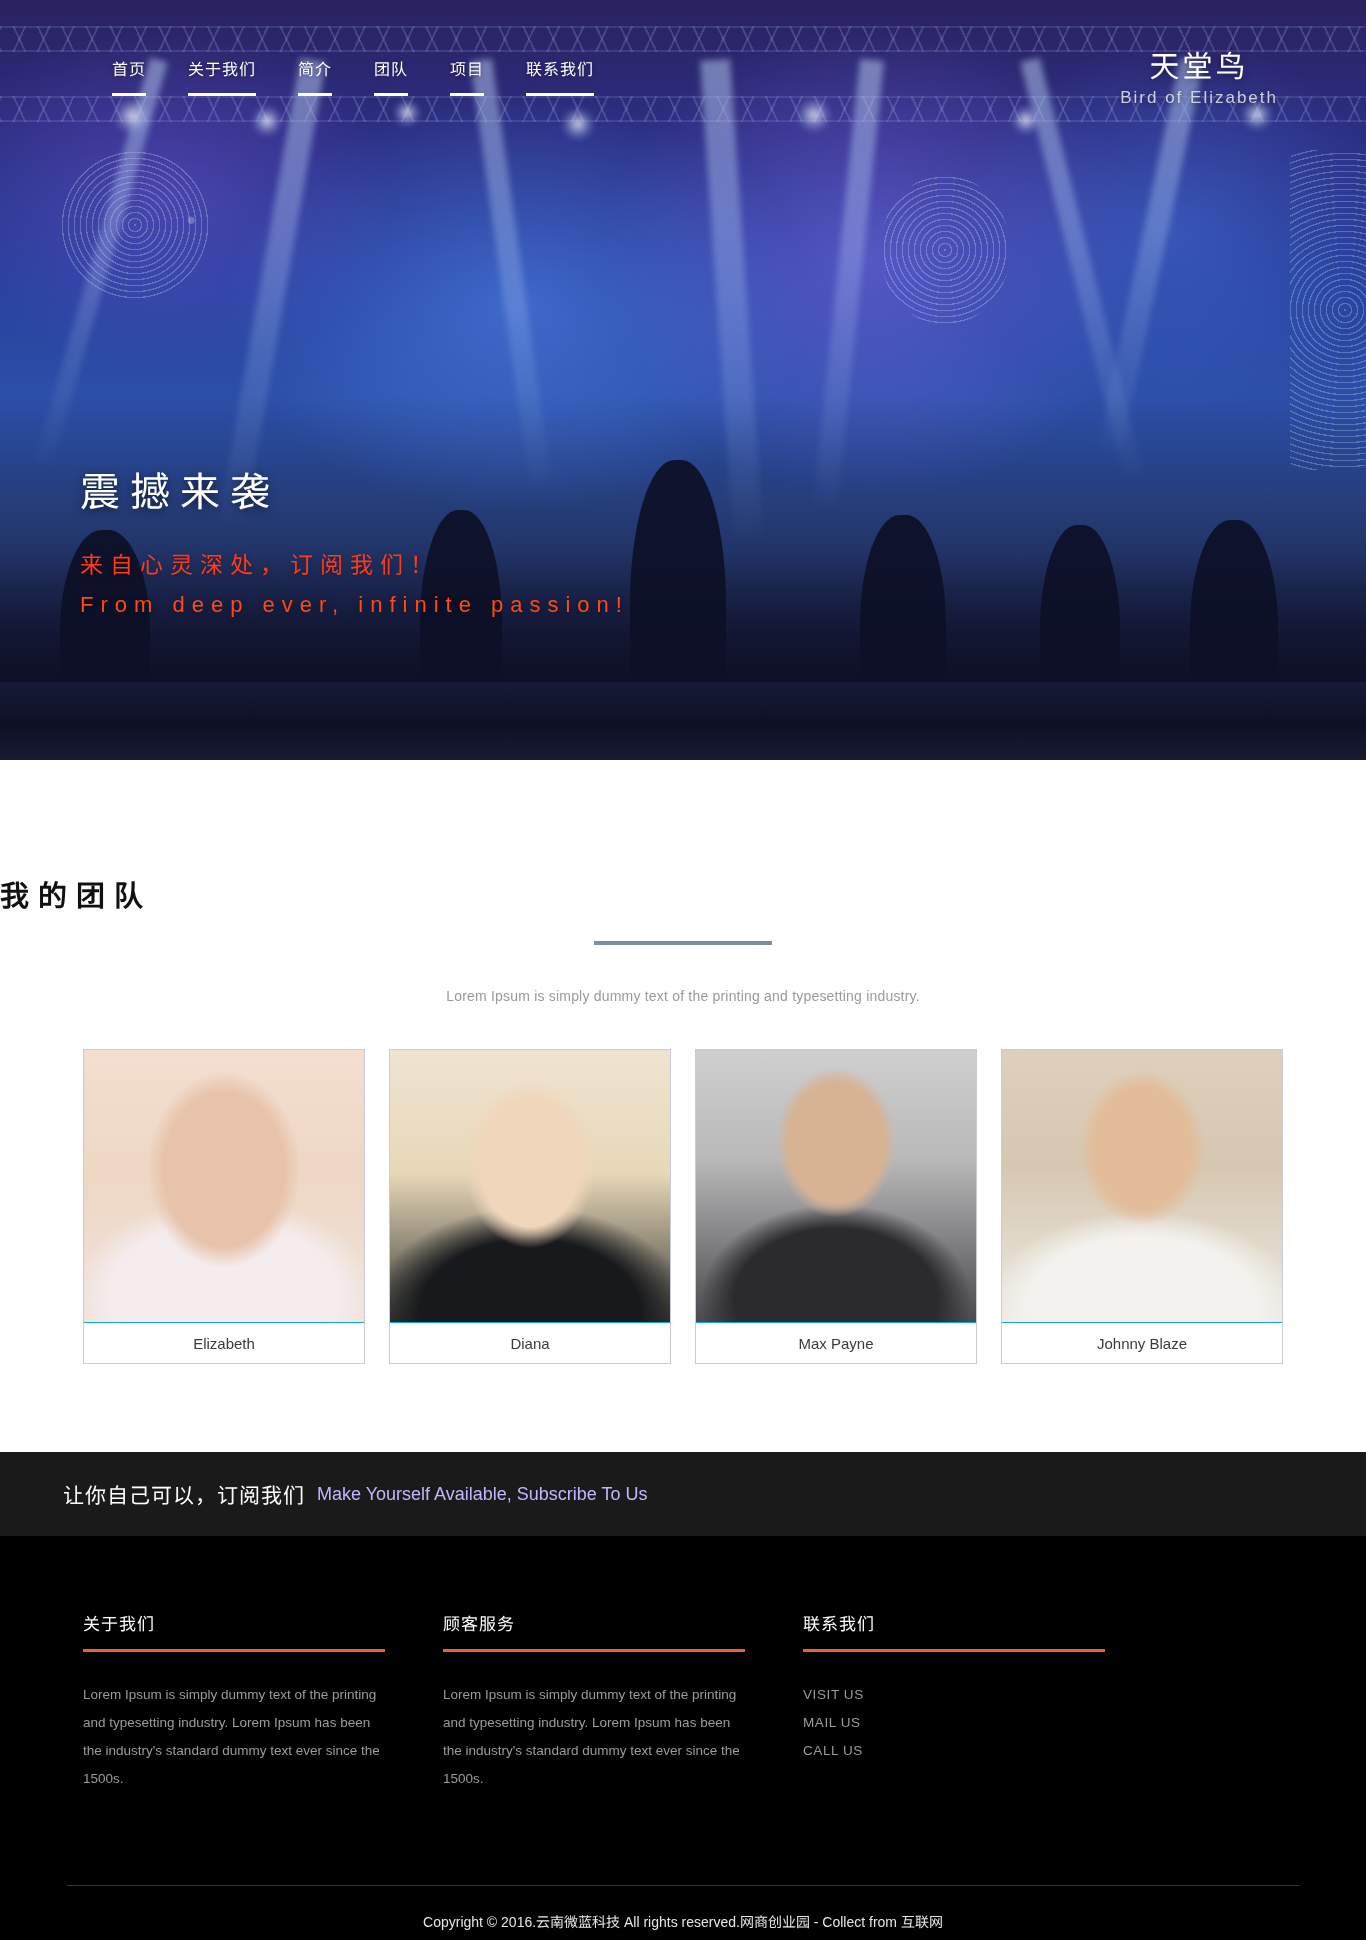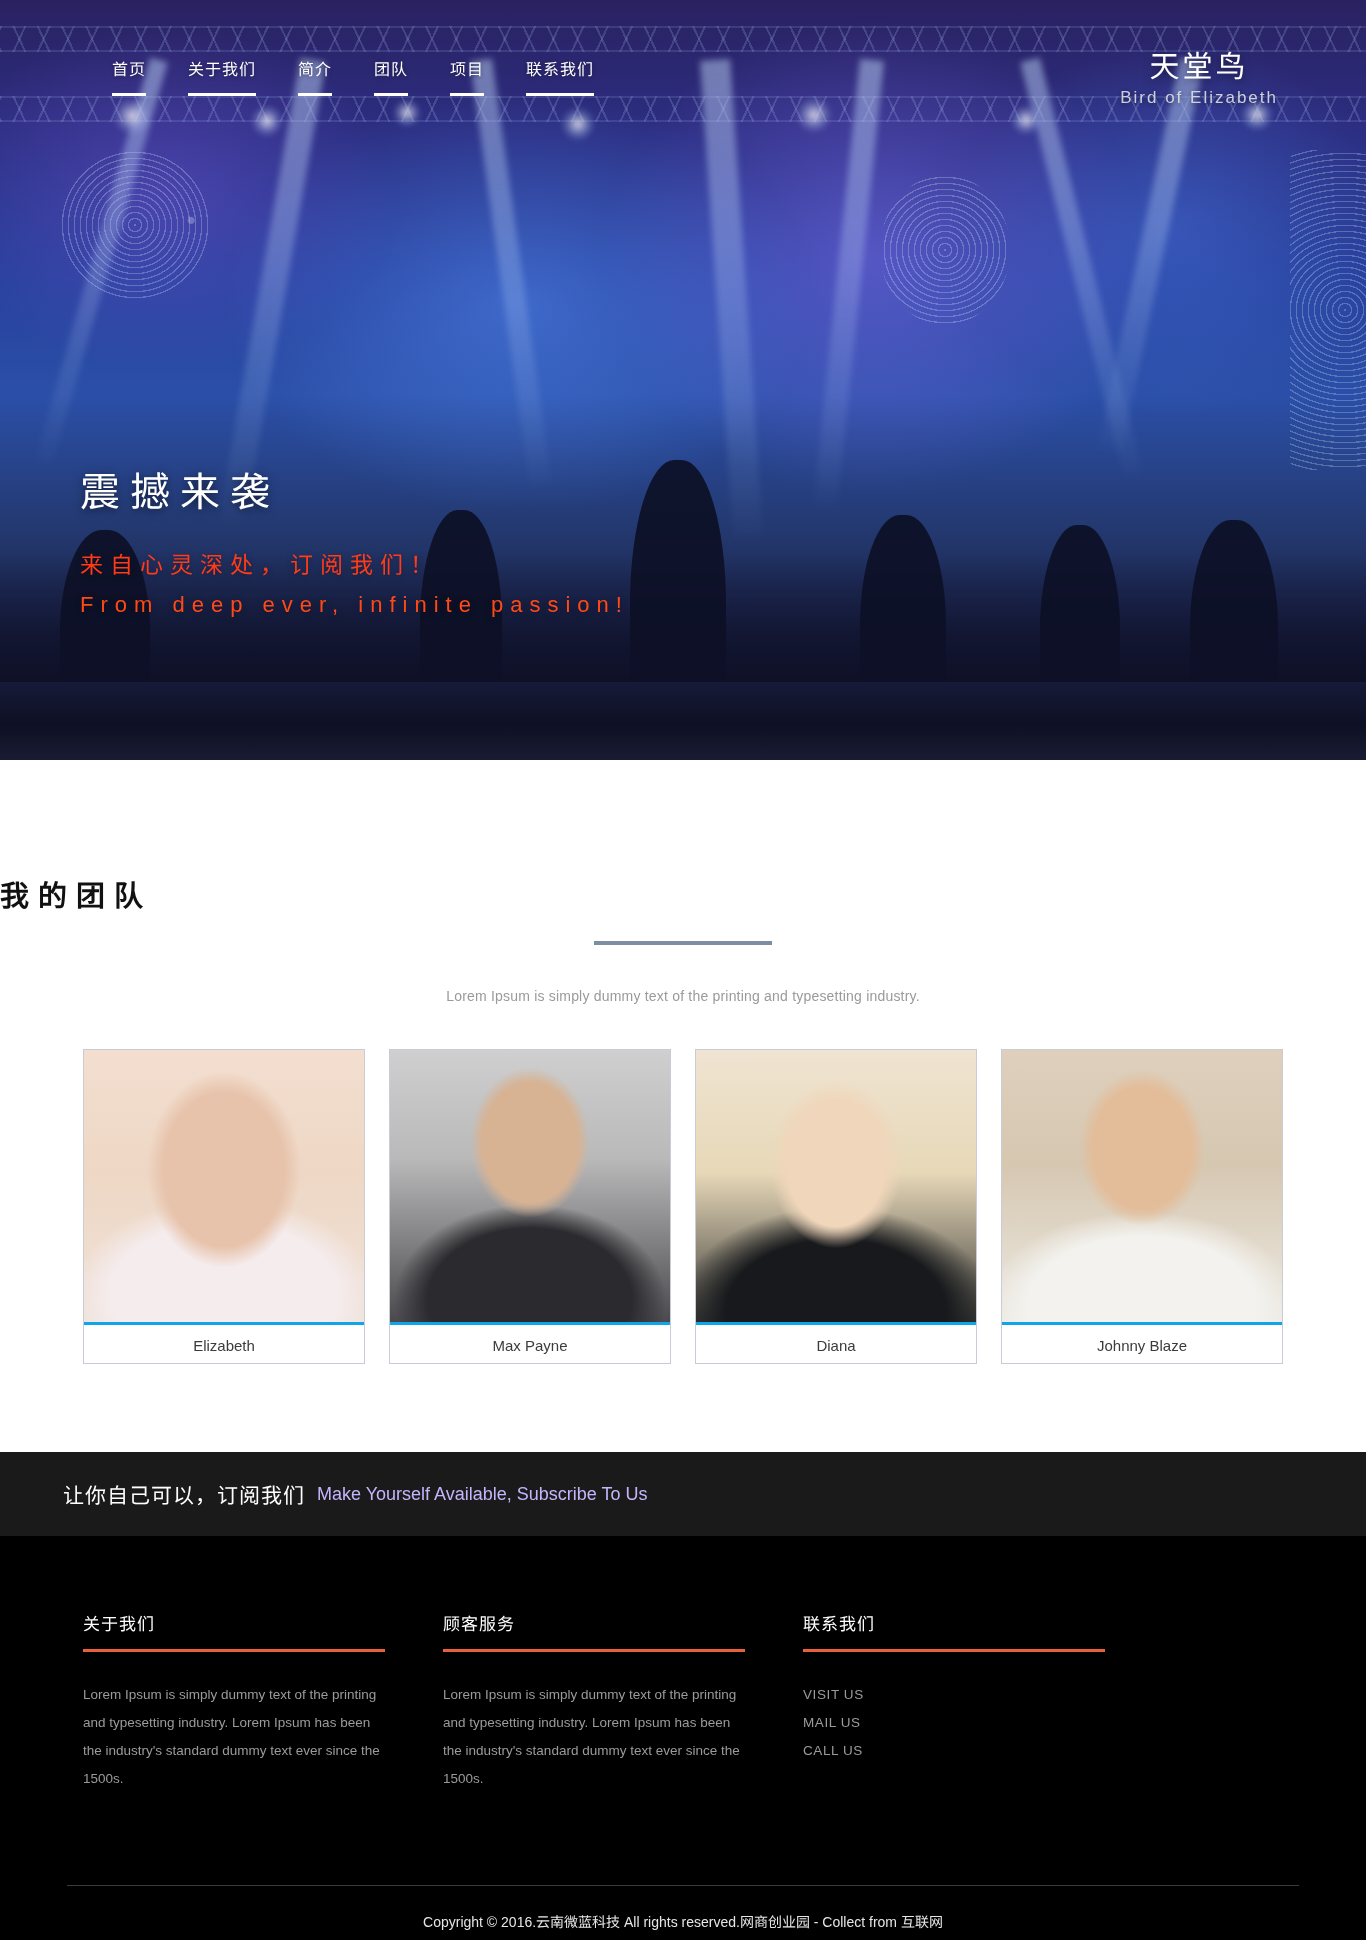--- a/index.html
+++ b/index.html
@@ -184,21 +184,21 @@
       linear-gradient(180deg,#cfcfcf 0%,#b9b9ba 40%,#4a4a4e 100%); }
   .p3{ background:
       radial-gradient(ellipse 95px 120px at 50% 42%, #f0d6ba 0 52%, transparent 70%),
       radial-gradient(ellipse 200px 130px at 50% 96%, #17191c 0 55%, transparent 80%),
       linear-gradient(180deg,#efe4d2 0%,#e7d8b8 45%,#3a3a38 100%); }
   .p4{ background:
       radial-gradient(ellipse 85px 105px at 50% 36%, #e3bd9a 0 58%, transparent 74%),
       radial-gradient(ellipse 190px 115px at 50% 94%, #f3f2ee 0 60%, transparent 82%),
       linear-gradient(180deg,#ded0bd 0%,#d6c7b1 42%,#ece9e2 100%); }
   .card-name{
-    border-top:3px solid #0ea5e9;
+    border-top:1px solid #0ea5e9;
     height:41px; line-height:41px;
     text-align:center;
     font-size:15px; color:#3b3b3b;
   }
 
   
   .subscribe{
     background:#1a1a1a;
     height:84px;
     display:flex; align-items:center;
@@ -312,26 +312,26 @@
     <div class="team-rule"></div>
   </div>
   <p class="team-sub">Lorem Ipsum is simply dummy text of the printing and typesetting industry.</p>
 
   <div class="cards">
     <div class="card">
       <div class="photo p1"></div>
       <div class="card-name">Elizabeth</div>
     </div>
     <div class="card">
+      <div class="photo p3"></div>
+      <div class="card-name">Diana</div>
+    </div>
+    <div class="card">
       <div class="photo p2"></div>
       <div class="card-name">Max Payne</div>
-    </div>
-    <div class="card">
-      <div class="photo p3"></div>
-      <div class="card-name">Diana</div>
     </div>
     <div class="card">
       <div class="photo p4"></div>
       <div class="card-name">Johnny Blaze</div>
     </div>
   </div>
 </section>
 
 <section class="subscribe">
   <span class="sub-cn">让你自己可以，订阅我们</span>

